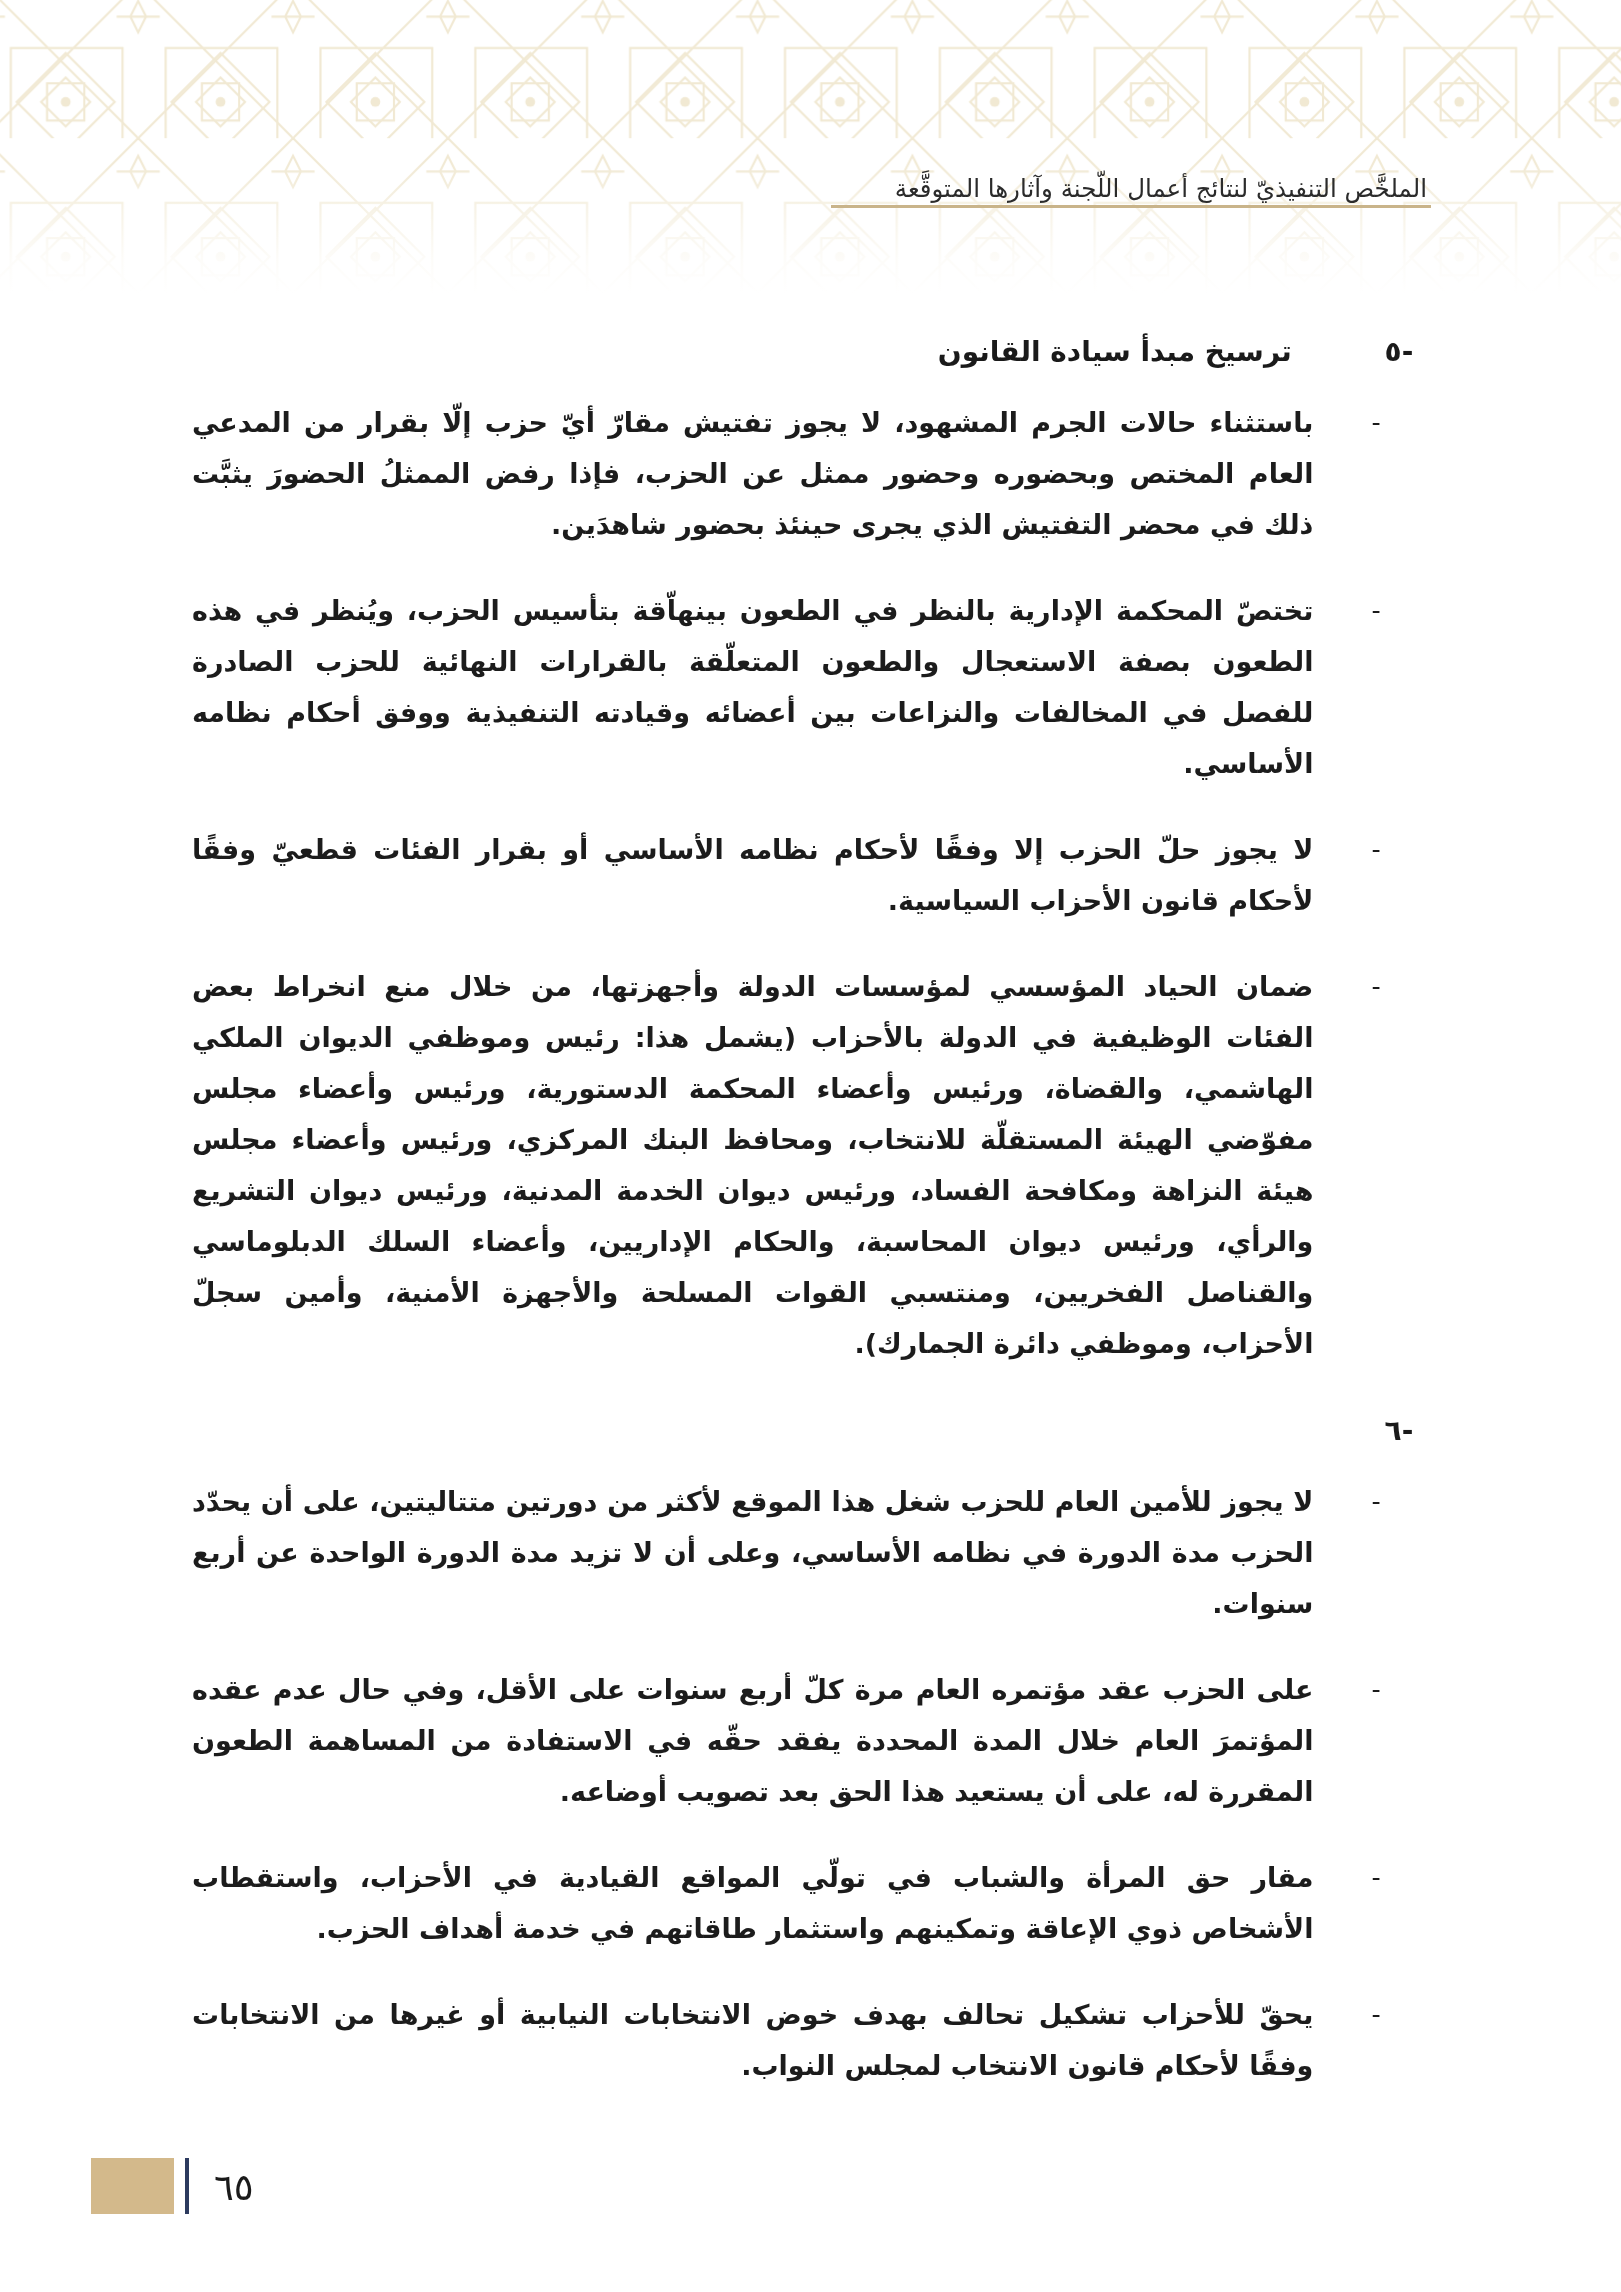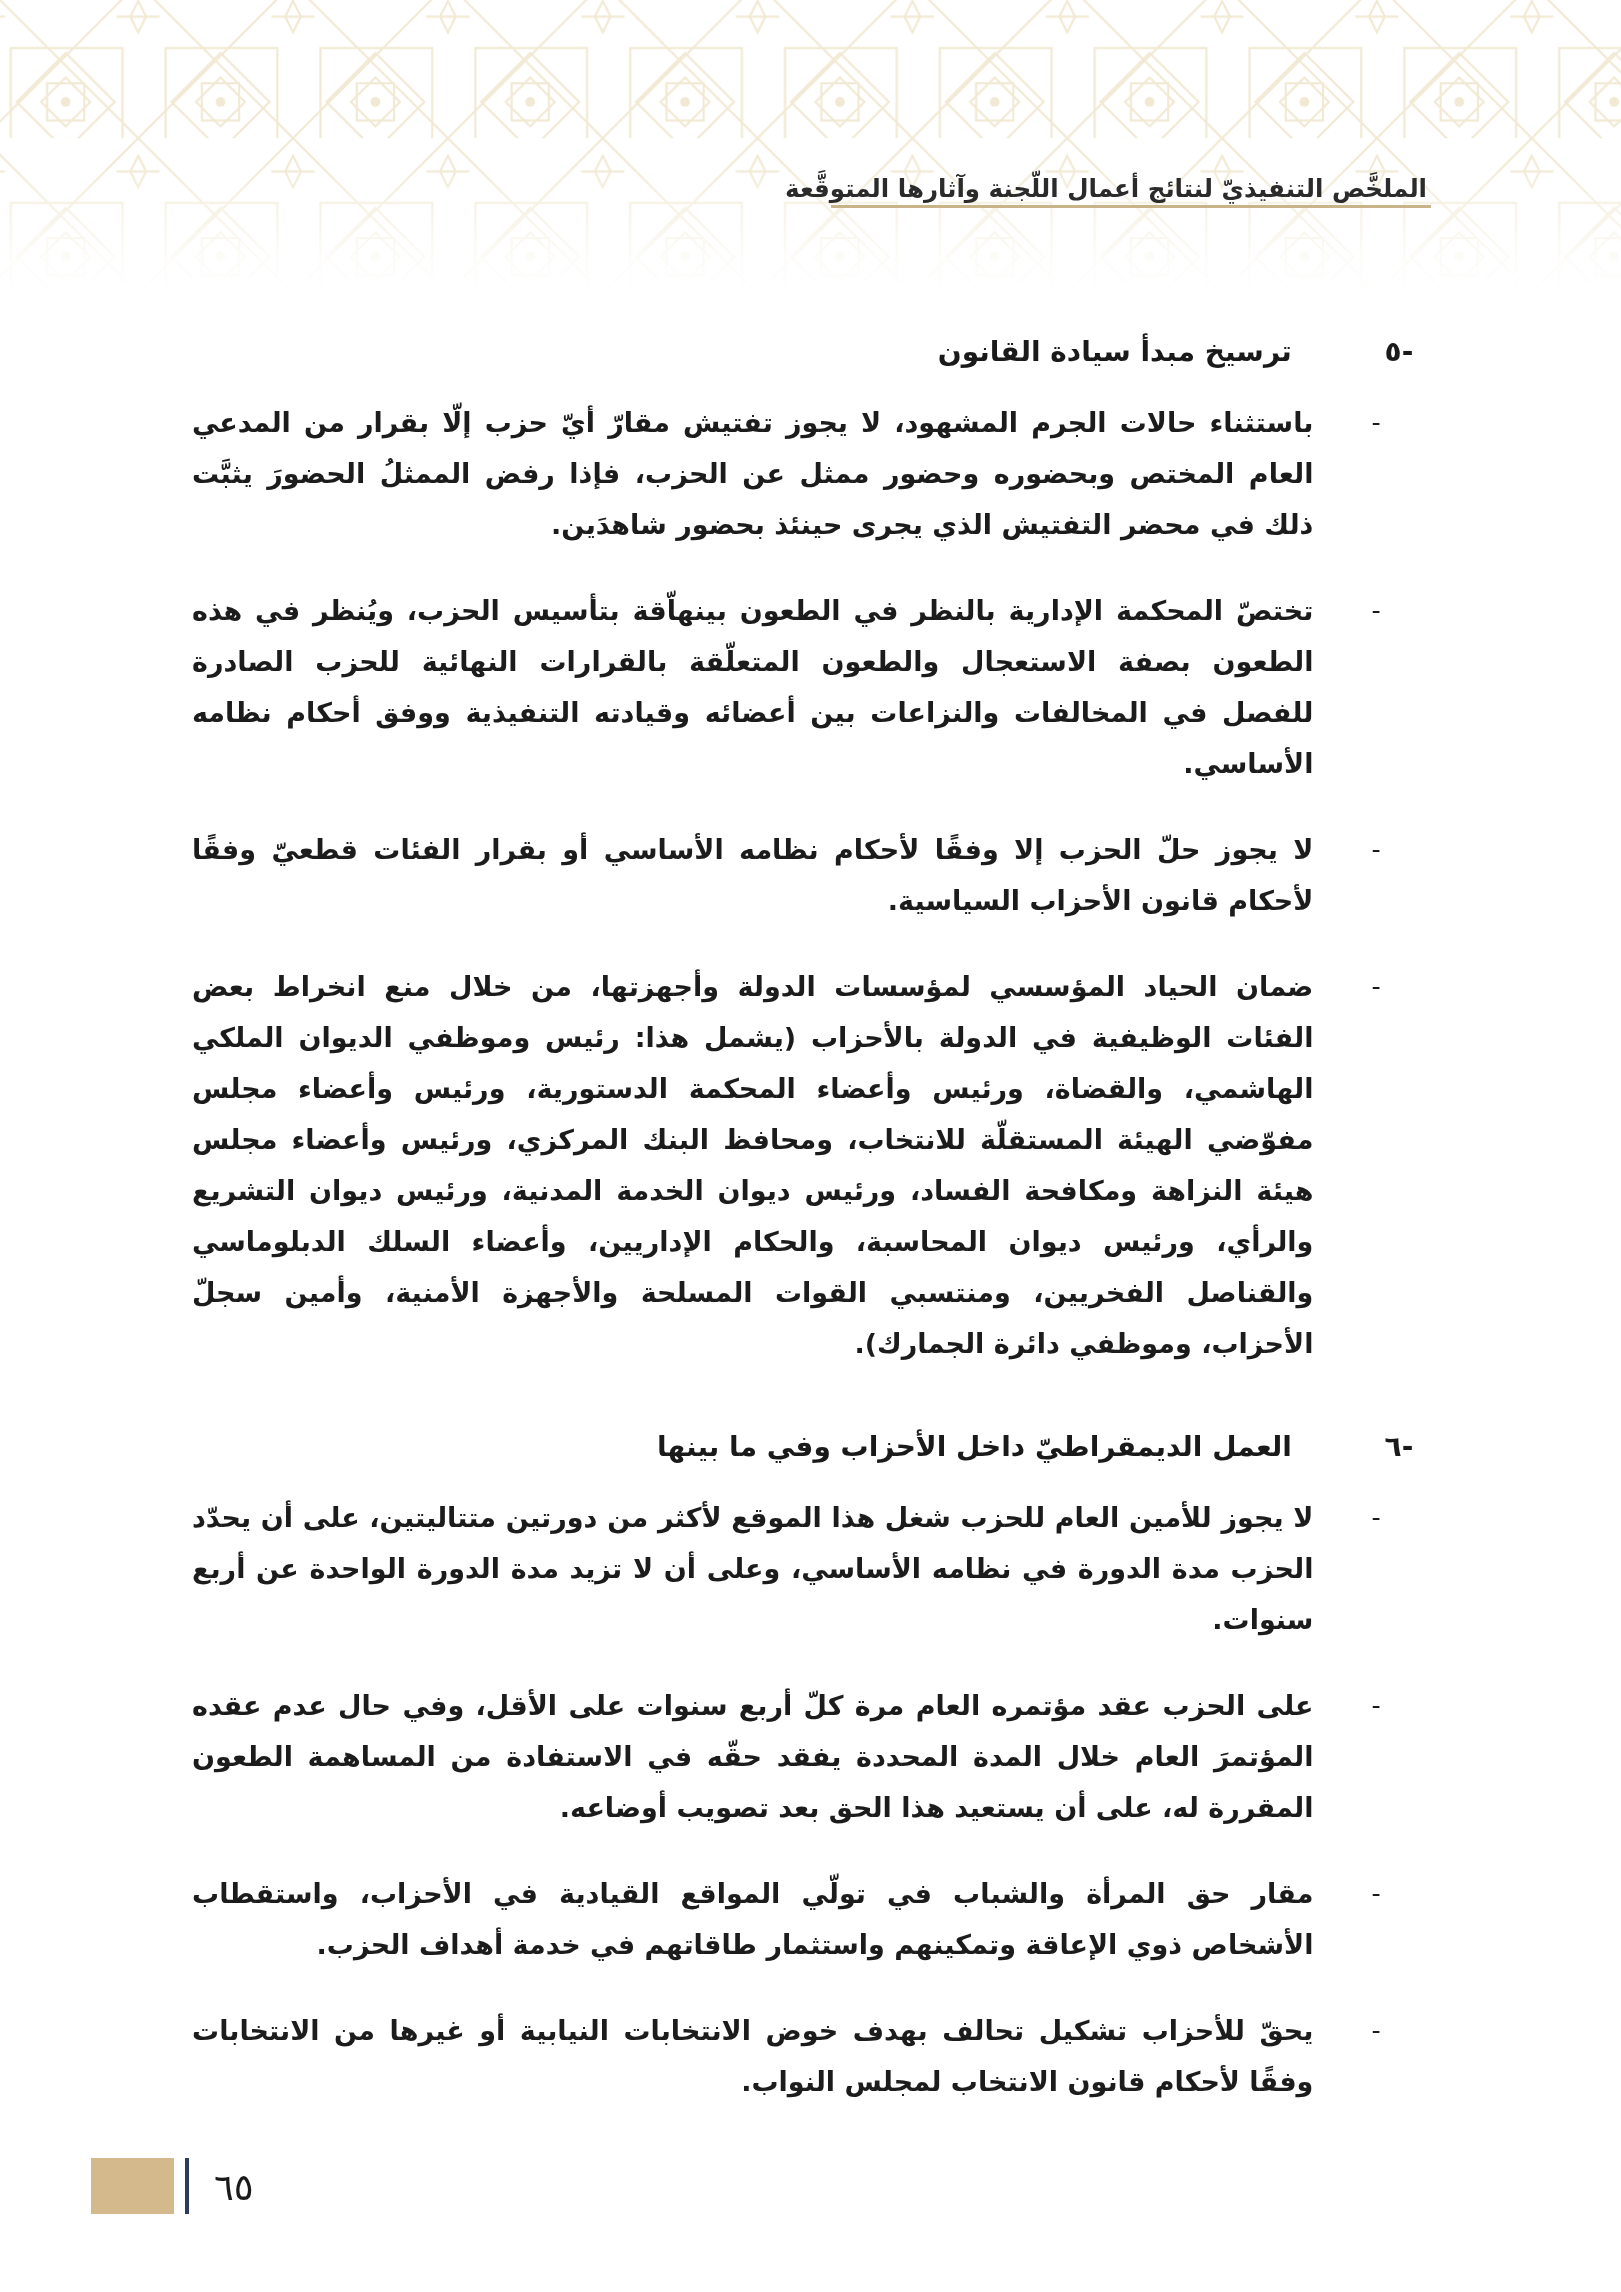--- a/index.html
+++ b/index.html
@@ -29,21 +29,21 @@
       left: 0; top: 0;
       width: 1621px; height: 294px;
       background: linear-gradient(to bottom, rgba(255,255,255,0) 0%, rgba(255,255,255,0) 55%, rgba(255,255,255,0.85) 88%, #ffffff 100%);
     }
     
     .running-header {
       position: absolute;
       top: 174px;
       right: 194px;
       font-size: 24.5px;
-      font-weight: bold;
+      font-weight: normal;
       color: #2b2b2b;
       white-space: nowrap;
       letter-spacing: -0.5px;
     }
     .header-rule {
       position: absolute;
       top: 205px;
       left: 831px;
       width: 600px;
       height: 2.9px;
@@ -188,21 +188,20 @@
     </div>
     <div class="bullet">
       <span class="dash">-</span>
       <div class="text">ضمان الحياد المؤسسي لمؤسسات الدولة وأجهزتها، من خلال منع انخراط بعض الفئات الوظيفية في الدولة بالأحزاب (يشمل هذا: رئيس وموظفي الديوان الملكي الهاشمي، والقضاة، ورئيس وأعضاء المحكمة الدستورية، ورئيس وأعضاء مجلس مفوّضي الهيئة المستقلّة للانتخاب، ومحافظ البنك المركزي، ورئيس وأعضاء مجلس هيئة النزاهة ومكافحة الفساد، ورئيس ديوان الخدمة المدنية، ورئيس ديوان التشريع والرأي، ورئيس ديوان المحاسبة، والحكام الإداريين، وأعضاء السلك الدبلوماسي والقناصل الفخريين، ومنتسبي القوات المسلحة والأجهزة الأمنية، وأمين سجلّ الأحزاب، وموظفي دائرة الجمارك).</div>
     </div>
   </div>
 
   <div class="section section-6">
     <div class="section-heading">
       <span class="num">-٦</span>
-      <span class="title">العمل الديمقراطيّ داخل الأحزاب وفي ما بينها</span>
     </div>
 
     <div class="bullet">
       <span class="dash">-</span>
       <div class="text">لا يجوز للأمين العام للحزب شغل هذا الموقع لأكثر من دورتين متتاليتين، على أن يحدّد الحزب مدة الدورة في نظامه الأساسي، وعلى أن لا تزيد مدة الدورة الواحدة عن أربع سنوات.</div>
     </div>
     <div class="bullet">
       <span class="dash">-</span>
       <div class="text">على الحزب عقد مؤتمره العام مرة كلّ أربع سنوات على الأقل، وفي حال عدم عقده المؤتمرَ العام خلال المدة المحددة يفقد حقّه في الاستفادة من المساهمة الطعون المقررة له، على أن يستعيد هذا الحق بعد تصويب أوضاعه.</div>
     </div>

